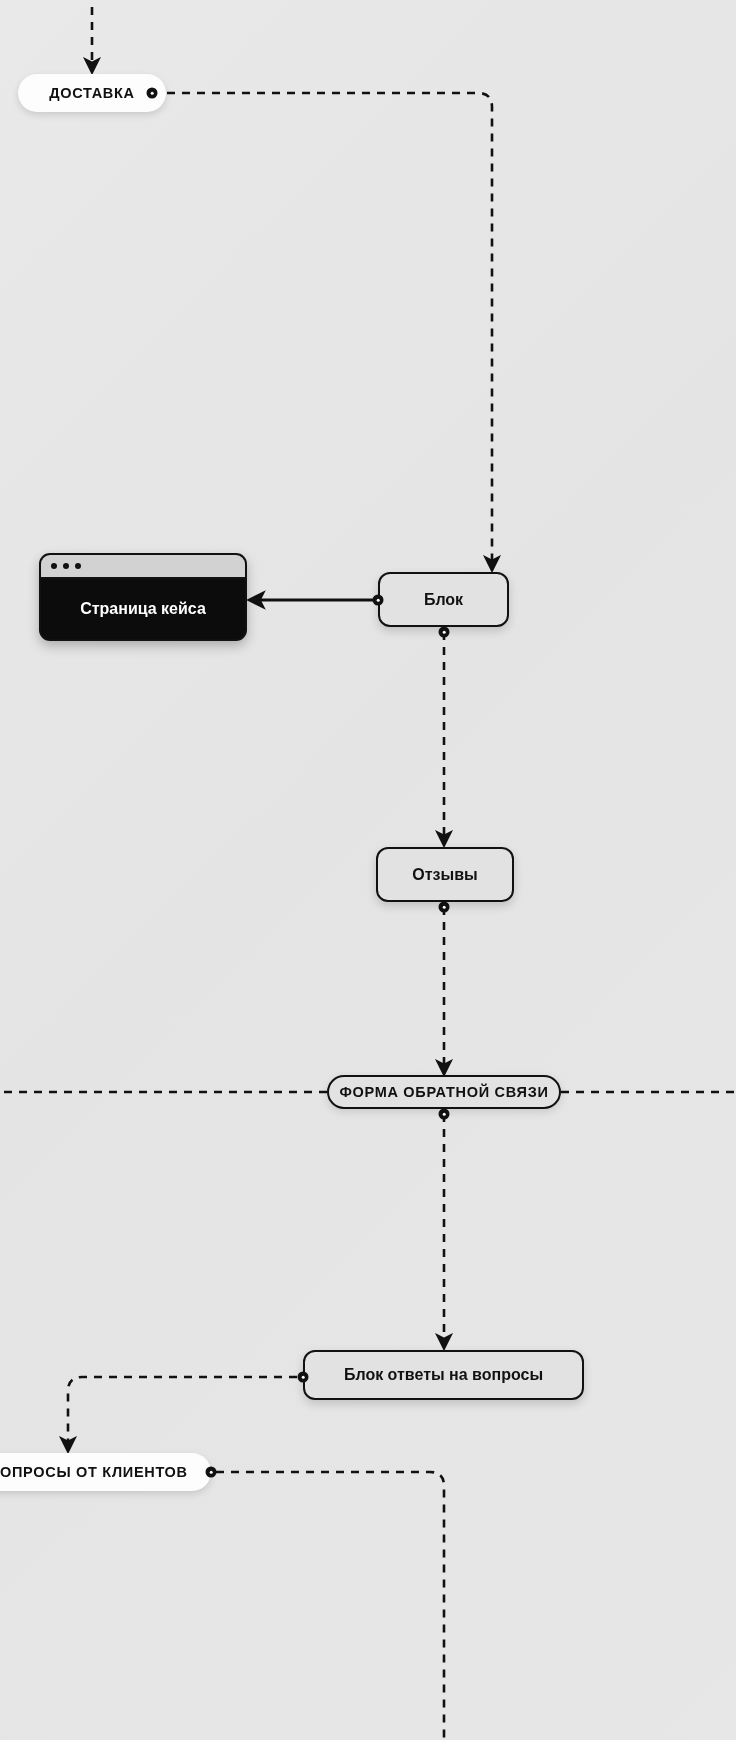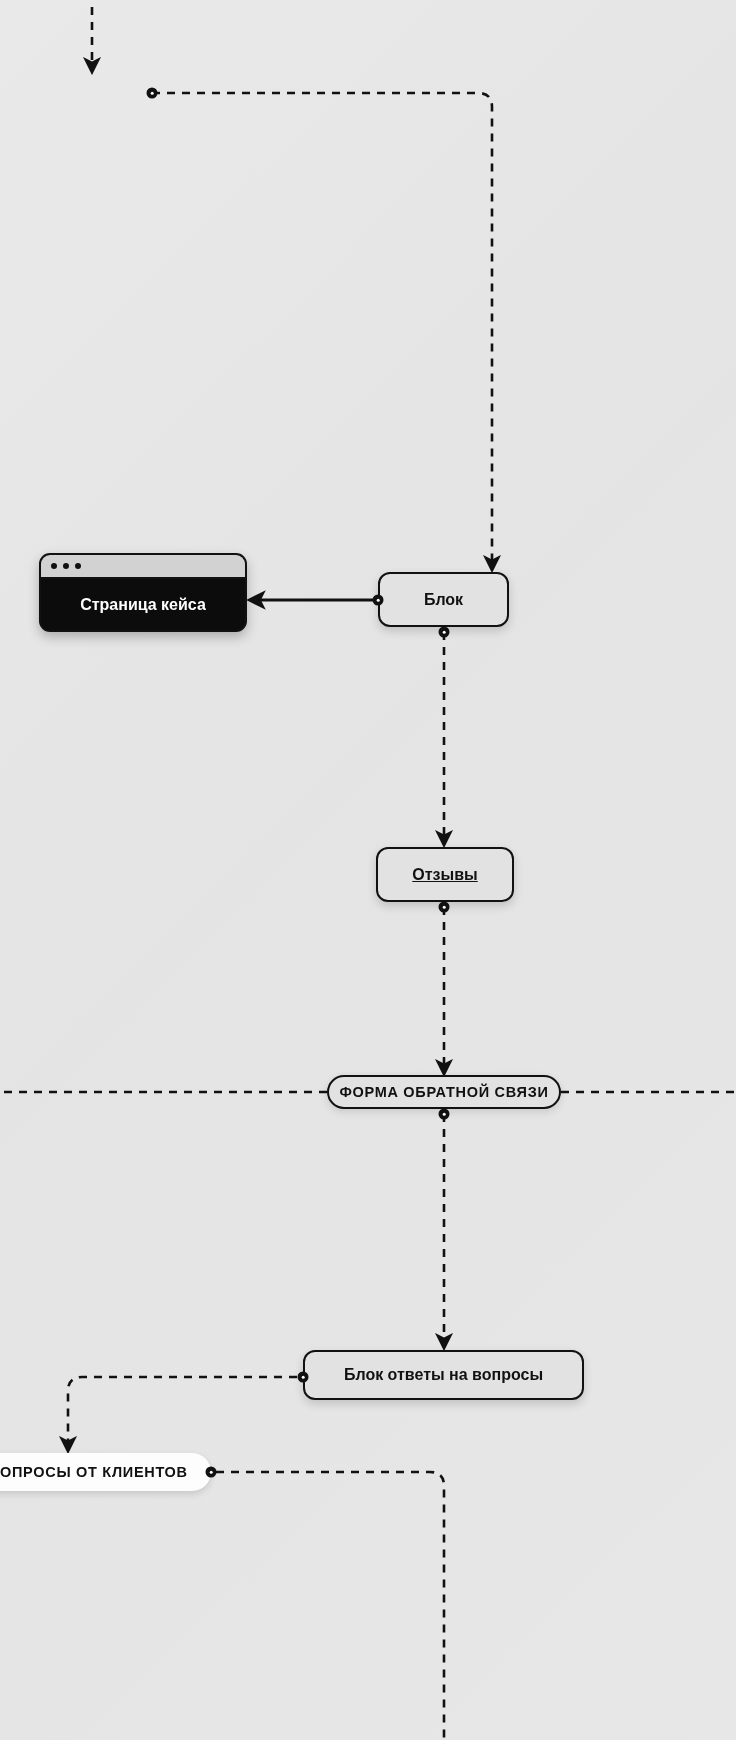--- a/index.html
+++ b/index.html
@@ -155,38 +155,41 @@
 
     <path d="M561,1092 L746,1092" fill="none" stroke="#111" stroke-width="2.6" stroke-dasharray="8 7"></path>
 
     <path d="M444,1114 L444,1342" fill="none" stroke="#111" stroke-width="2.6" stroke-dasharray="8 7" marker-end="url(#arr)"></path>
 
     <path d="M297,1377 L82,1377 Q68,1377 68,1391 L68,1445" fill="none" stroke="#111" stroke-width="2.6" stroke-dasharray="8 7" marker-end="url(#arr)"></path>
 
     <path d="M216,1472 L430,1472 Q444,1472 444,1486 L444,1748" fill="none" stroke="#111" stroke-width="2.6" stroke-dasharray="8 7"></path>
   </svg>
 
+  <div class="node pill-white" style="left:18px; top:74px; width:148px; height:38px;">
+    <span>ДОСТАВКА</span>
+  </div>
   <div class="knob" style="left:152px; top:93px;"></div>
 
-  <div class="browser" style="left:39px; top:553px; width:208px; height:79px;">
+  <div class="browser" style="left:39px; top:553px; width:208px; height:88px;">
     <div class="browser-bar">
       <span class="dot"></span>
       <span class="dot"></span>
       <span class="dot"></span>
     </div>
     <div class="browser-body">Страница кейса</div>
   </div>
 
   <div class="node rrect" style="left:378px; top:572px; width:131px; height:55px;">
     <span>Блок</span>
   </div>
   <div class="knob" style="left:378px; top:600px;"></div>
   <div class="knob" style="left:444px; top:632px;"></div>
 
-  <div class="node rrect" style="left:376px; top:847px; width:138px; height:55px;text-decoration:underline;">
+  <div class="node rrect" style="left:376px; top:847px; width:138px; height:55px;">
     <span>Отзывы</span>
   </div>
   <div class="knob" style="left:444px; top:907px;"></div>
 
   <div class="node pill-outline" style="left:327px; top:1075px; width:234px; height:34px;">
     <span>ФОРМА ОБРАТНОЙ СВЯЗИ</span>
   </div>
   <div class="knob" style="left:444px; top:1114px;"></div>
 
   <div class="node rrect" style="left:303px; top:1350px; width:281px; height:50px;">

